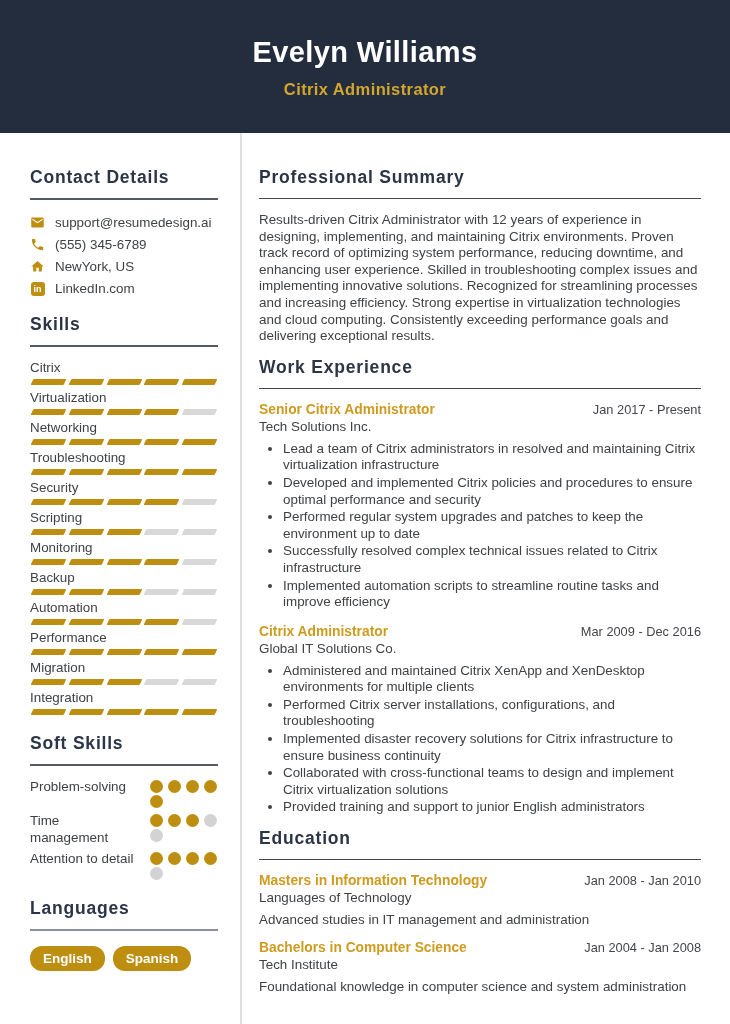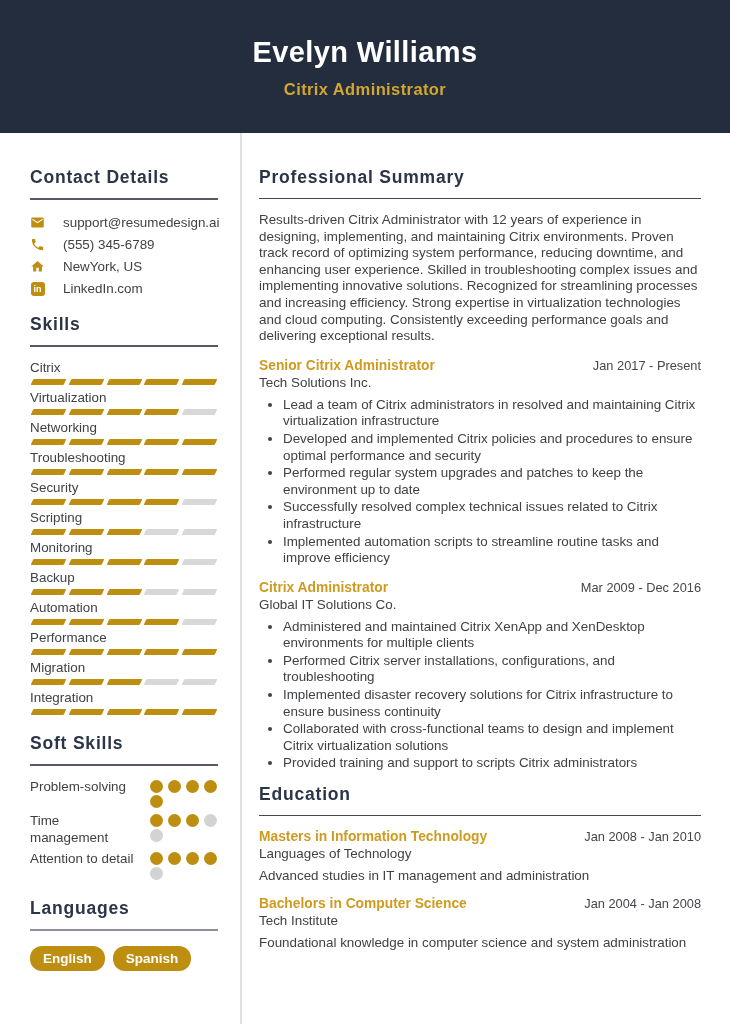--- a/index.html
+++ b/index.html
@@ -53,21 +53,21 @@
     border-bottom: 2px solid var(--rule-dark, #555A64);
   }
   .main .sec-h { border-bottom-width: 1px; border-bottom-color: #43474F; }
   .lang-h { border-bottom-color: #8B909A; }
 
   .sb-section { margin-bottom: 18px; }
   .m-section { margin-bottom: 12px; }
 
   
   .contact-list { list-style: none; margin-top: 15px; }
-  .contact-row { display: flex; align-items: center; gap: 18px; margin-bottom: 7px; }
+  .contact-row { display: flex; align-items: center; gap: 10px; margin-bottom: 7px; }
   .contact-row .cicon { width: 15px; height: 15px; display: inline-flex; align-items: center; justify-content: center; flex: 0 0 15px; }
   .contact-row .cicon svg { width: 15px; height: 15px; fill: var(--accent-gold, #BD8E10); }
   .li-badge {
     width: 14px; height: 14px; border-radius: 3px;
     background: var(--accent-gold, #BD8E10);
     color: #fff; font-size: 9px; font-weight: 700;
     display: inline-flex; align-items: center; justify-content: center;
   }
   .contact-text { font-size: 13.4px; color: var(--body-text, #3F4245); }
 
@@ -334,20 +334,21 @@
       </section>
     </aside>
 
     <main class="main">
       <section class="m-section">
         <div class="sec-h">Professional Summary</div>
         <p class="summary-text">Results-driven Citrix Administrator with 12 years of experience in designing, implementing, and maintaining Citrix environments. Proven track record of optimizing system performance, reducing downtime, and enhancing user experience. Skilled in troubleshooting complex issues and implementing innovative solutions. Recognized for streamlining processes and increasing efficiency. Strong expertise in virtualization technologies and cloud computing. Consistently exceeding performance goals and delivering exceptional results.</p>
       </section>
 
       <section class="m-section">
+        <div class="sec-h">Work Experience</div>
         <div id="jobs">
             <div class="job">
               <div class="job-head">
                 <span class="job-title">Senior Citrix Administrator</span>
                 <span class="job-dates">Jan 2017 - Present</span>
               </div>
               <div class="job-company">Tech Solutions Inc.</div>
               <ul class="bullets">
                 <li>Lead a team of Citrix administrators in resolved and maintaining Citrix virtualization infrastructure</li>
                 <li>Developed and implemented Citrix policies and procedures to ensure optimal performance and security</li>
@@ -360,21 +361,21 @@
               <div class="job-head">
                 <span class="job-title">Citrix Administrator</span>
                 <span class="job-dates">Mar 2009 - Dec 2016</span>
               </div>
               <div class="job-company">Global IT Solutions Co.</div>
               <ul class="bullets">
                 <li>Administered and maintained Citrix XenApp and XenDesktop environments for multiple clients</li>
                 <li>Performed Citrix server installations, configurations, and troubleshooting</li>
                 <li>Implemented disaster recovery solutions for Citrix infrastructure to ensure business continuity</li>
                 <li>Collaborated with cross-functional teams to design and implement Citrix virtualization solutions</li>
-                <li>Provided training and support to scripts Citrix administrators</li>
+                <li>Provided training and support to junior English administrators</li>
               </ul>
             </div>
           </div>
       </section>
 
       <section class="m-section">
         <div class="sec-h">Education</div>
         <div id="edu">
             <div class="edu-item">
               <div class="edu-head">

